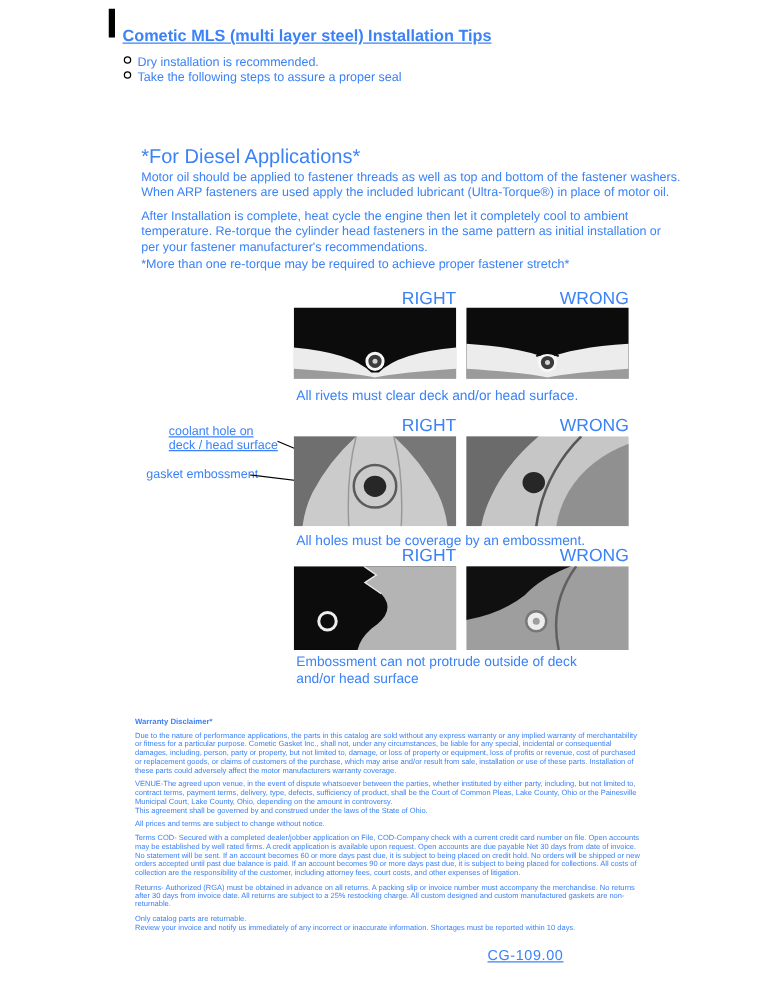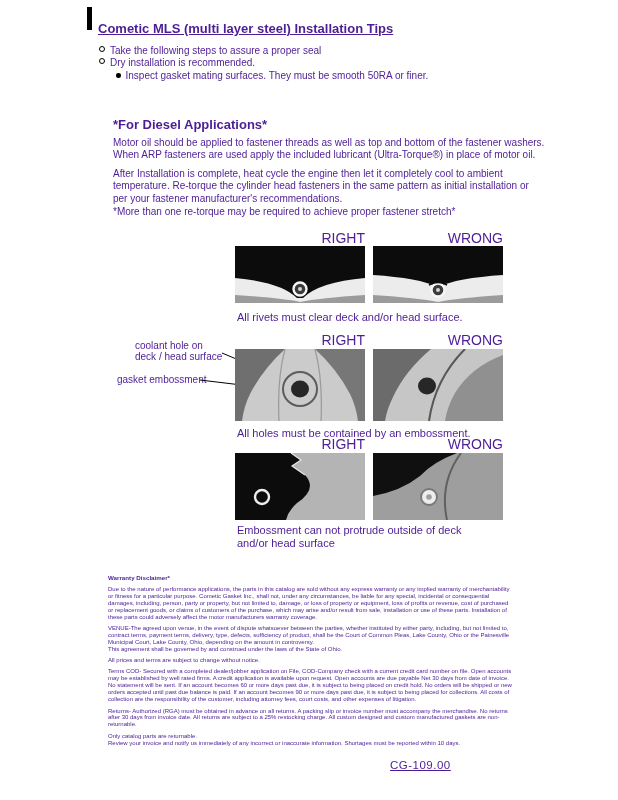--- a/index.html
+++ b/index.html
@@ -1,24 +1,24 @@
 <!DOCTYPE html>
 <html><head>
 <meta charset="utf-8">
 <style>
   html,body{margin:0;padding:0;background:#ffffff;}
-  .page{position:relative;width:618px;height:800px;background:#fff;font-family:"Liberation Sans",sans-serif;color:#4c1d95;overflow:hidden;}
+  .page{position:relative;width:618px;height:800px;background:#fff;font-family:"Liberation Sans",sans-serif;color:#3b82f6;overflow:hidden;}
   .edge-mark{position:absolute;left:87px;top:7px;width:5px;height:23px;background:#000;}
   .title{position:absolute;left:98px;top:21px;font-size:13px;font-weight:bold;text-decoration:underline;white-space:nowrap;}
   .bullets{position:absolute;left:99px;top:45px;width:480px;font-size:10px;line-height:12.4px;}
   .bullet{white-space:nowrap;}
   .bullet.sub{margin-left:17px;}
   .mk-o{display:inline-block;width:4px;height:4px;border:1px solid #000;border-radius:50%;margin-right:5px;vertical-align:2px;}
   .mk-dot{display:inline-block;width:4.5px;height:4.5px;background:#000;border-radius:50%;margin-right:5px;vertical-align:1px;}
-  .diesel-heading{position:absolute;left:113px;top:117px;font-size:13px;font-weight:bold;}
+  .diesel-heading{position:absolute;left:113px;top:117px;font-size:16px;font-weight:normal;}
   .diesel-p1{position:absolute;left:113px;top:137px;width:440px;font-size:10px;line-height:12.4px;white-space:pre-line;}
   .diesel-p2{position:absolute;left:113px;top:168px;width:428px;font-size:10px;line-height:12.4px;}
   .diesel-note{position:absolute;left:113px;top:206px;font-size:10px;}
   .diagrams{position:absolute;left:0;top:228px;width:618px;height:330px;}
   .hdr{position:absolute;width:130px;text-align:right;font-size:14px;}
   .panel{position:absolute;}
   .panel svg{display:block;}
   .cap{position:absolute;font-size:11px;line-height:13px;}
   .callout{position:absolute;font-size:10px;line-height:11px;white-space:pre-line;}
   .leader-lines{position:absolute;left:0;top:0;pointer-events:none;}
@@ -30,23 +30,22 @@
 </head>
 <body>
 
 <div class="page">
 
   <div class="edge-mark"></div>
 
   <div class="title">Cometic MLS (multi layer steel) Installation Tips</div>
 
   <div class="bullets">
+    <div class="bullet"><span class="mk-o"></span><span>Dry installation is recommended.</span></div>
     <div class="bullet"><span class="mk-o"></span><span>Take the following steps to assure a proper seal</span></div>
-    <div class="bullet"><span class="mk-o"></span><span>Dry installation is recommended.</span></div>
-    <div class="bullet sub"><span class="mk-dot"></span><span>Inspect gasket mating surfaces.  They must be smooth 50RA or finer.</span></div>
   </div>
 
   <div class="diesel-heading">*For Diesel Applications*</div>
   <div class="diesel-p1">Motor oil should be applied to fastener threads as well as top and bottom of the fastener washers.
 When ARP fasteners are used apply the included lubricant (Ultra-Torque®) in place of motor oil.</div>
   <div class="diesel-p2">After Installation is complete, heat cycle the engine then let it completely cool to ambient temperature. Re-torque the cylinder head fasteners in the same pattern as initial installation or per your fastener manufacturer's recommendations.</div>
   <div class="diesel-note">*More than one re-torque may be required to achieve proper fastener stretch*</div>
 
   <div class="diagrams">
 
@@ -68,21 +67,21 @@
         <path d="M0,57 L0,49 Q46,52 65,56 Q84,52 130,49 L130,57 Z" fill="#9b9b9b"></path>
         <circle cx="65" cy="44" r="6.5" fill="#3c3c3c" stroke="#f7f7f7" stroke-width="2.4"></circle>
         <circle cx="65" cy="44" r="2" fill="#d4d4d4"></circle>
         <path d="M56,39 Q65,34 74,39" stroke="#0c0c0c" stroke-width="1.5" fill="none"></path>
       </svg>
     </div>
     <div class="cap" style="left:237px;top:83px;">All rivets must clear deck and/or head surface.</div>
 
     <div class="hdr" style="left:235px;top:104px;">RIGHT</div>
     <div class="hdr" style="left:373px;top:104px;">WRONG</div>
-    <div class="callout" style="left:135px;top:112px;">coolant hole on
+    <div class="callout" style="left:135px;top:112px;text-decoration:underline;">coolant hole on
 deck / head surface</div>
     <div class="callout" style="left:117px;top:146px;">gasket embossment</div>
     <svg class="leader-lines" width="618" height="330">
       <line x1="222" y1="125" x2="296" y2="156" stroke="#000" stroke-width="1"></line>
       <line x1="200" y1="152" x2="283" y2="162" stroke="#000" stroke-width="1"></line>
     </svg>
     <div class="panel" style="left:235px;top:121px;">
       <svg width="130" height="72" viewBox="0 0 130 72">
         <rect width="130" height="72" fill="#cbcbcb"></rect>
         <path d="M0,0 L50,0 Q28,20 15,45 Q9,57 7,72 L0,72 Z" fill="#6f6f6f"></path>
@@ -95,21 +94,21 @@
     </div>
     <div class="panel" style="left:373px;top:121px;">
       <svg width="130" height="72" viewBox="0 0 130 72">
         <rect width="130" height="72" fill="#c6c6c6"></rect>
         <path d="M0,0 L58,0 Q32,22 20,48 Q14,60 12,72 L0,72 Z" fill="#6b6b6b"></path>
         <path d="M130,6 Q98,18 82,44 Q74,58 72,72 L130,72 Z" fill="#909090"></path>
         <path d="M92,0 Q62,30 56,72" stroke="#575757" stroke-width="2" fill="none"></path>
         <ellipse cx="54" cy="37" rx="9" ry="8.5" fill="#272727"></ellipse>
       </svg>
     </div>
-    <div class="cap" style="left:237px;top:199px;">All holes must be contained by an embossment.</div>
+    <div class="cap" style="left:237px;top:199px;">All holes must be coverage by an embossment.</div>
 
     <div class="hdr" style="left:235px;top:208px;">RIGHT</div>
     <div class="hdr" style="left:373px;top:208px;">WRONG</div>
     <div class="panel" style="left:235px;top:225px;">
       <svg width="130" height="67" viewBox="0 0 130 67">
         <rect width="130" height="67" fill="#0c0c0c"></rect>
         <path d="M130,0 L56,0 L66,7 L57,13 L70,22 Q83,36 62,50 Q53,58 51,67 L130,67 Z" fill="#b4b4b4"></path>
         <path d="M56,0 L66,7 L57,13 L70,22" stroke="#e8e8e8" stroke-width="1.2" fill="none"></path>
         <circle cx="27" cy="44" r="7" fill="#0c0c0c" stroke="#ededed" stroke-width="2.4"></circle>
       </svg>

